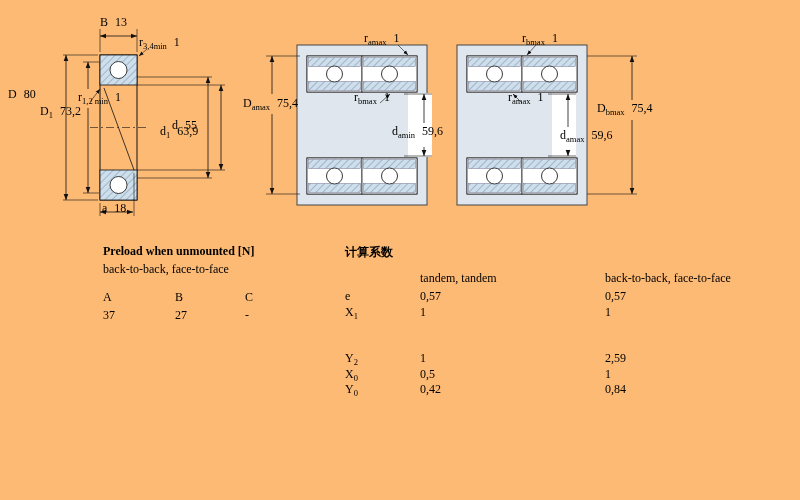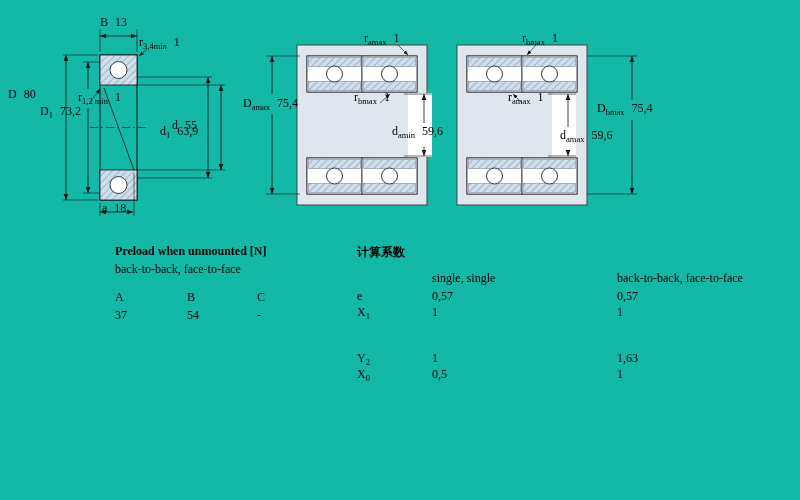--- a/index.html
+++ b/index.html
@@ -1,23 +1,23 @@
 <!DOCTYPE html>
 <html><head>
 <meta charset="utf-8">
 <style>
   html,body{margin:0;padding:0;background:#fff;}
-  #page{position:relative;width:800px;height:500px;background:#14b8a6;overflow:hidden;
+  #page{position:relative;width:800px;height:500px;background:#fdba74;overflow:hidden;
         font-family:"Liberation Serif",serif;color:#000;}
   svg{position:absolute;left:0;top:0;}
   .dim{position:absolute;font-size:12px;line-height:1.1;white-space:nowrap;}
   .dim sub{font-size:8.5px;line-height:0;}
   .dim .val{margin-left:7px;}
   .block{position:absolute;font-size:12px;}
-  .abs{position:absolute;white-space:nowrap;margin-left:12px;}
+  .abs{position:absolute;white-space:nowrap;}
   .bold{font-weight:bold;}
   .frow{left:0;width:450px;height:16px;}
   .fsym{position:absolute;left:0;}
   .fsym sub{font-size:8.5px;line-height:0;}
   .fv1{position:absolute;left:75px;}
   .fv2{position:absolute;left:260px;}
   .pcol0{position:absolute;left:0;}
   .pcol1{position:absolute;left:72px;}
   .pcol2{position:absolute;left:142px;}
 </style>
@@ -155,45 +155,50 @@
   <div class="block" style="left:103px;top:244px;width:300px;height:100px">
     <div class="abs bold" style="left:0;top:0">Preload when unmounted [N]</div>
     <div class="abs" style="left:0;top:18px">back-to-back, face-to-face</div>
     <div class="abs" style="left:0;top:46px;width:300px">
       <span class="pcol0">A</span>
       <span class="pcol1">B</span>
       <span class="pcol2">C</span>
     </div>
     <div class="abs" style="left:0;top:64px;width:300px">
       <span class="pcol0">37</span>
-      <span class="pcol1">54</span>
+      <span class="pcol1">27</span>
       <span class="pcol2">-</span>
     </div>
   </div>
 
   <div class="block" style="left:345px;top:244px;width:450px;height:160px">
     <div class="abs bold" style="left:0;top:0">计算系数</div>
-    <div class="abs" style="left:75px;top:27px">single, single</div>
+    <div class="abs" style="left:75px;top:27px">tandem, tandem</div>
     <div class="abs" style="left:260px;top:27px">back-to-back, face-to-face</div>
 
     <div class="abs frow" style="top:45px">
       <span class="fsym"><span>e</span><sub></sub></span>
       <span class="fv1">0,57</span>
       <span class="fv2">0,57</span>
     </div>
     <div class="abs frow" style="top:61px">
       <span class="fsym"><span>X</span><sub>1</sub></span>
       <span class="fv1">1</span>
       <span class="fv2">1</span>
     </div>
     <div class="abs frow" style="top:107px">
       <span class="fsym"><span>Y</span><sub>2</sub></span>
       <span class="fv1">1</span>
-      <span class="fv2">1,63</span>
+      <span class="fv2">2,59</span>
     </div>
     <div class="abs frow" style="top:123px">
       <span class="fsym"><span>X</span><sub>0</sub></span>
       <span class="fv1">0,5</span>
       <span class="fv2">1</span>
     </div>
+    <div class="abs frow" style="top:138px">
+      <span class="fsym"><span>Y</span><sub>0</sub></span>
+      <span class="fv1">0,42</span>
+      <span class="fv2">0,84</span>
+    </div>
   </div>
 
 </div>
 
 </body></html>

